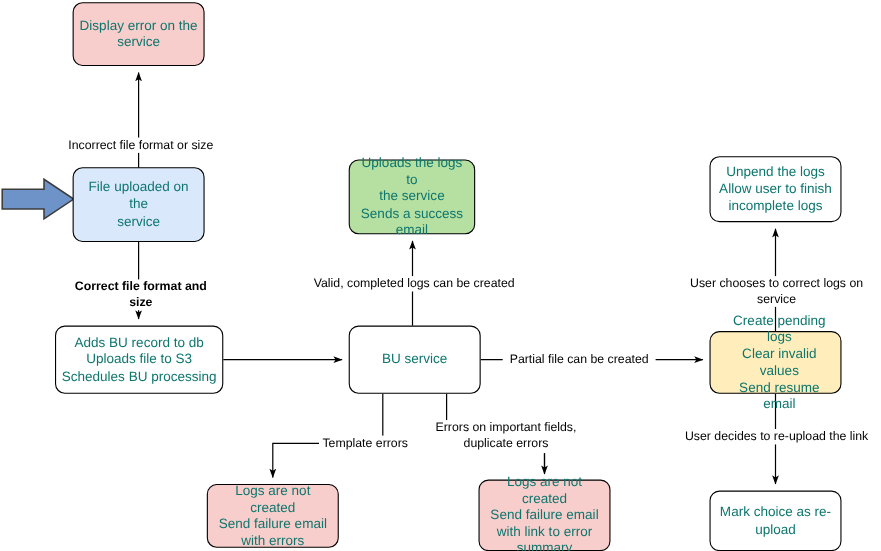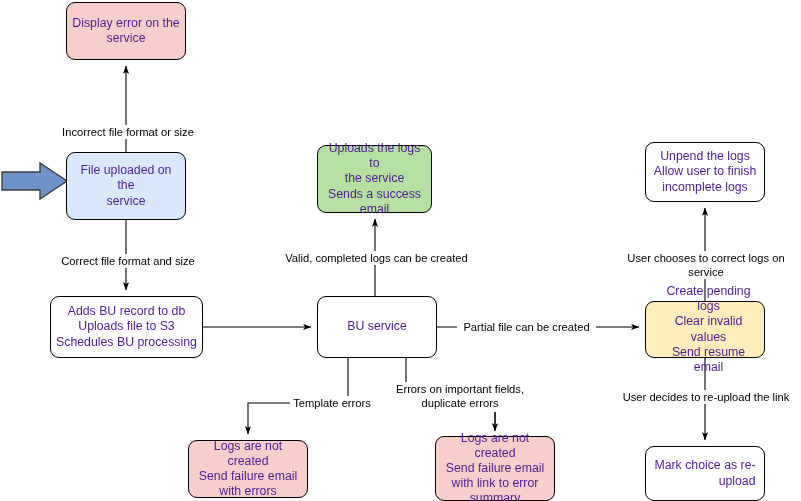--- a/index.html
+++ b/index.html
@@ -27,21 +27,21 @@
   }
   .node {
     position: absolute;
     box-sizing: border-box;
     border: 1.3px solid #000000;
     border-radius: 9px;
     display: flex;
     align-items: center;
     justify-content: center;
     text-align: center;
-    color: #4c1d95;
+    color: #0f766e;
     font-size: 12.3px;
     line-height: 15.2px;
     font-family: "Liberation Sans", sans-serif;
     white-space: pre-line;
     padding: 2px 5px;
     background: #ffffff;
   }
   .edge-label {
     position: absolute;
     font-size: 11.2px;
@@ -134,26 +134,26 @@
 
   <div class="node" style="left:188px; top:440px; width:120px; height:58px; background:#f8cecc;">Logs are not created
 Send failure email
 with errors</div>
 
   <div class="node" style="left:435px; top:436px; width:120px; height:65px; background:#f8cecc;">Logs are not created
 Send failure email
 with link to error
 summary</div>
 
-  <div class="node" style="left:645px; top:446px; width:120px; height:55px; background:#ffffff;text-align:right;">Mark choice as re-
+  <div class="node" style="left:645px; top:446px; width:120px; height:55px; background:#ffffff;">Mark choice as re-
 upload</div>
 
   <div class="edge-label" style="left:58px; top:109px; width:136px;margin-top:16px;">Incorrect file format or size</div>
 
-  <div class="edge-label" style="left:58px; top:254px; width:136px;">Correct file format and size</div>
+  <div class="edge-label" style="left:58px; top:254px; width:136px;font-weight:bold;">Correct file format and size</div>
 
   <div class="edge-label" style="left:283px; top:251px; width:183px;">Valid, completed logs can be created</div>
 
   <div class="edge-label" style="left:457px; top:320px; width:135px;">Partial file can be created</div>
 
   <div class="edge-label" style="left:607px; top:251px; width:194px;">User chooses to correct logs on service</div>
 
   <div class="edge-label" style="left:290px; top:396px; width:80px;">Template errors</div>
 
   <div class="edge-label" style="left:390px; top:382px; width:136px;">Errors on important fields,

